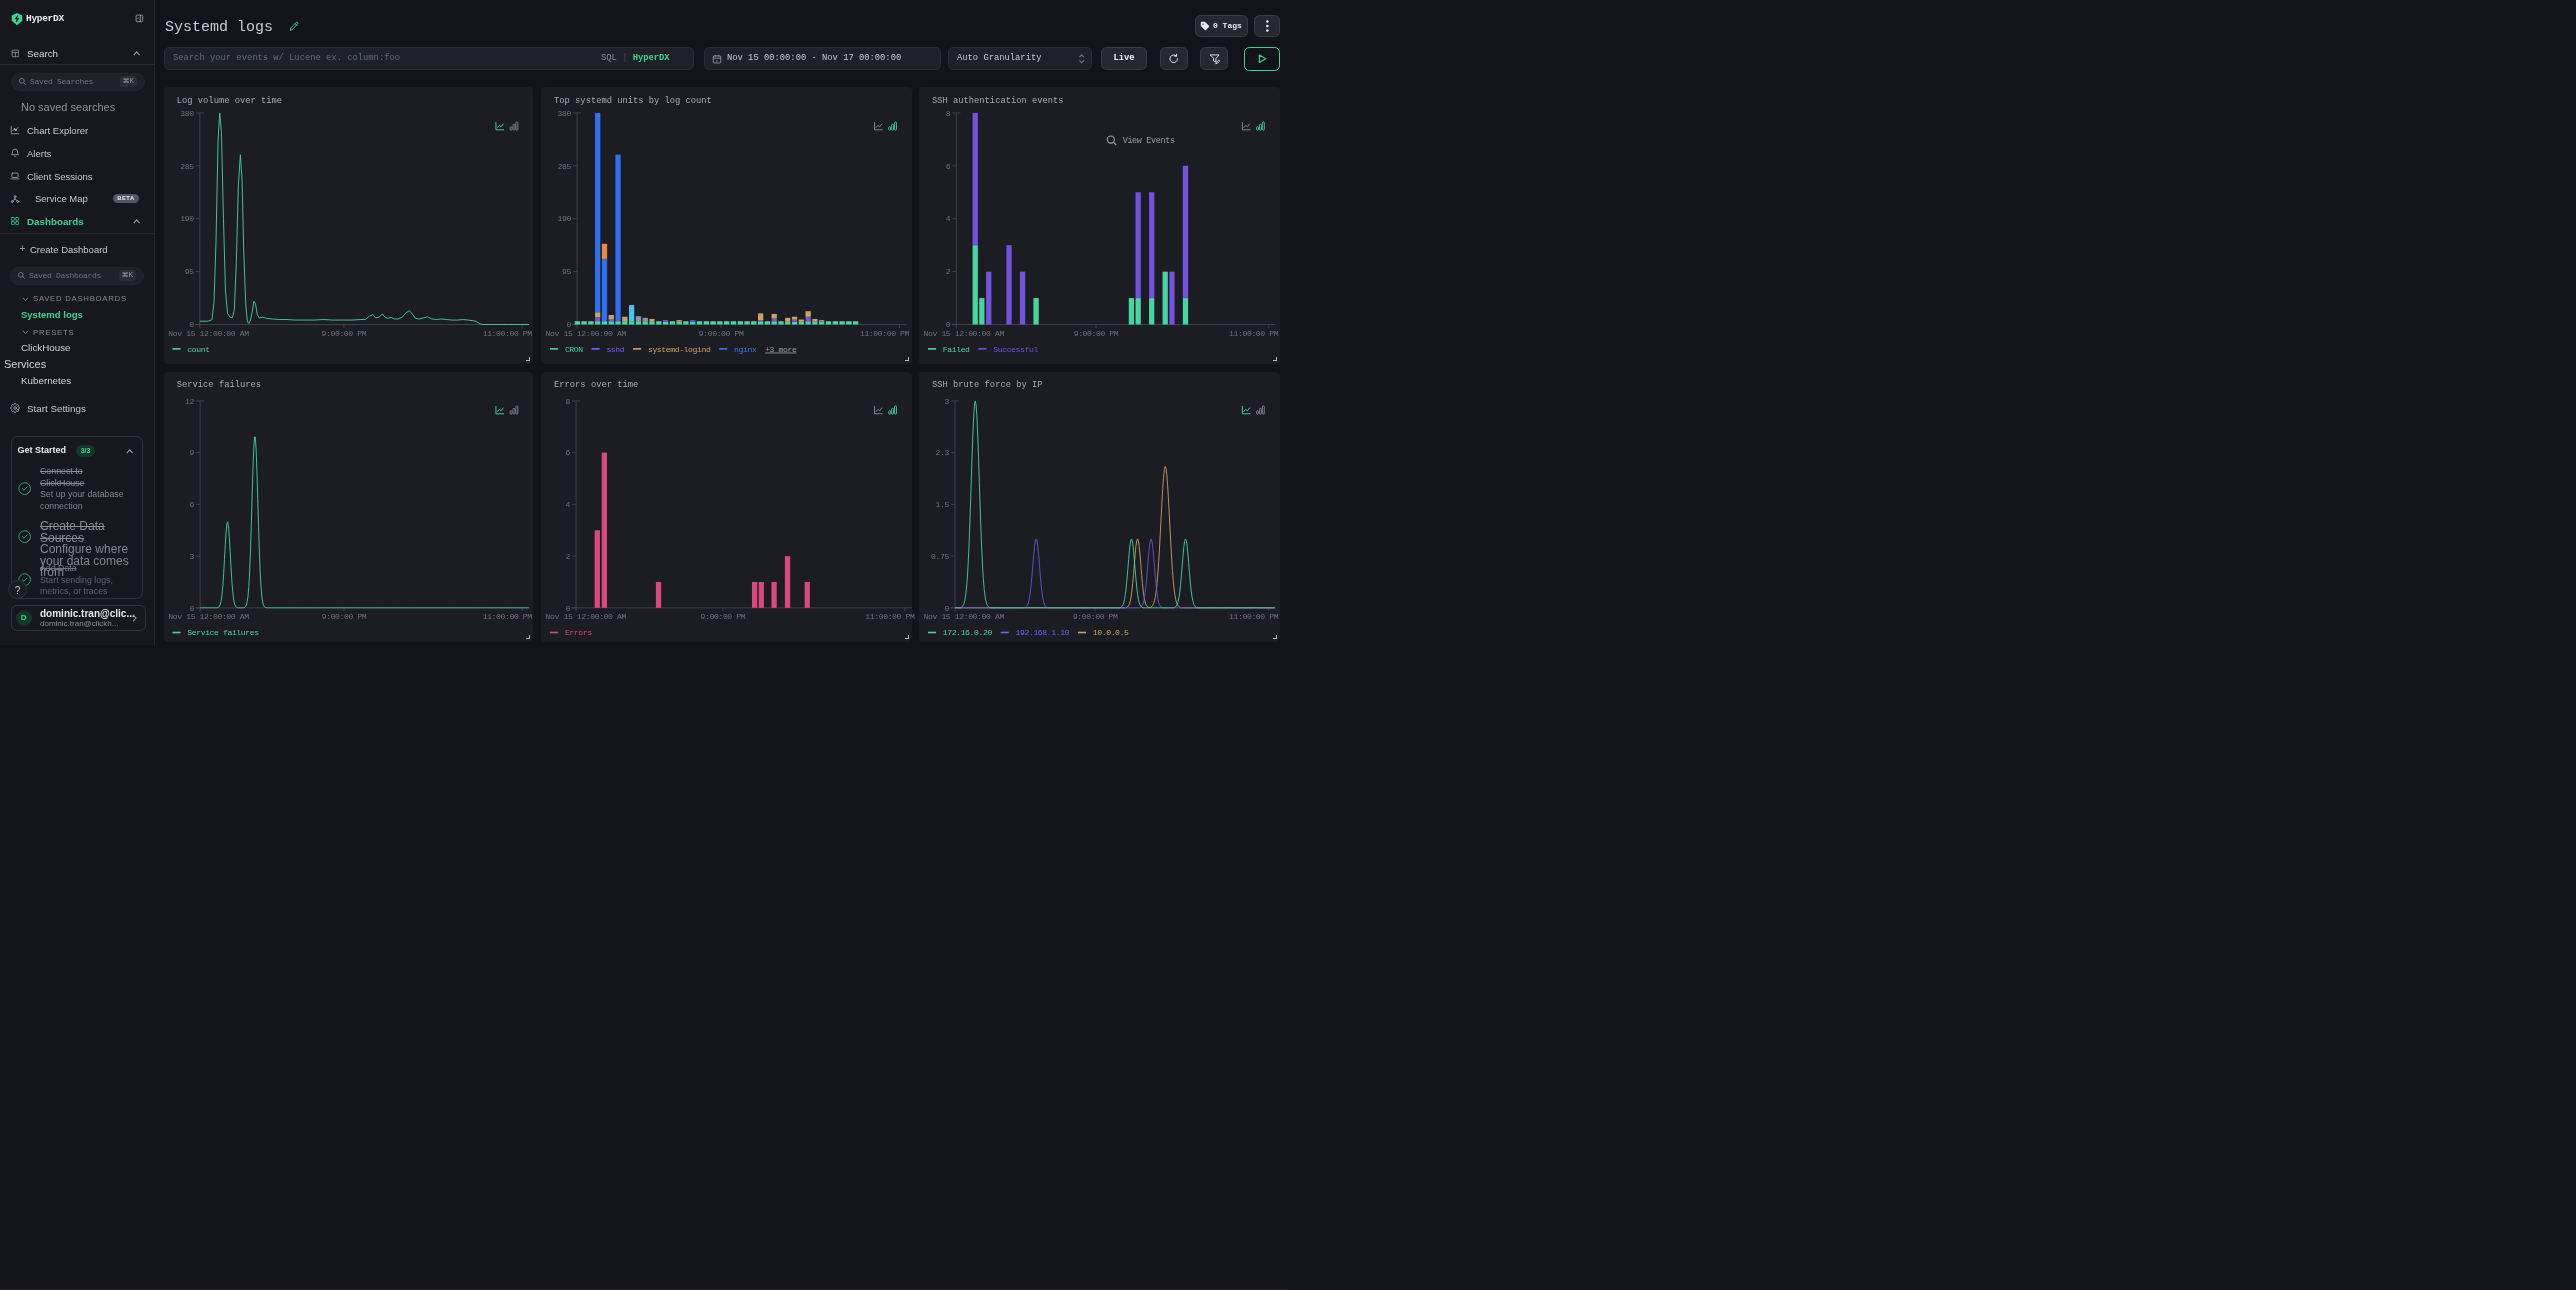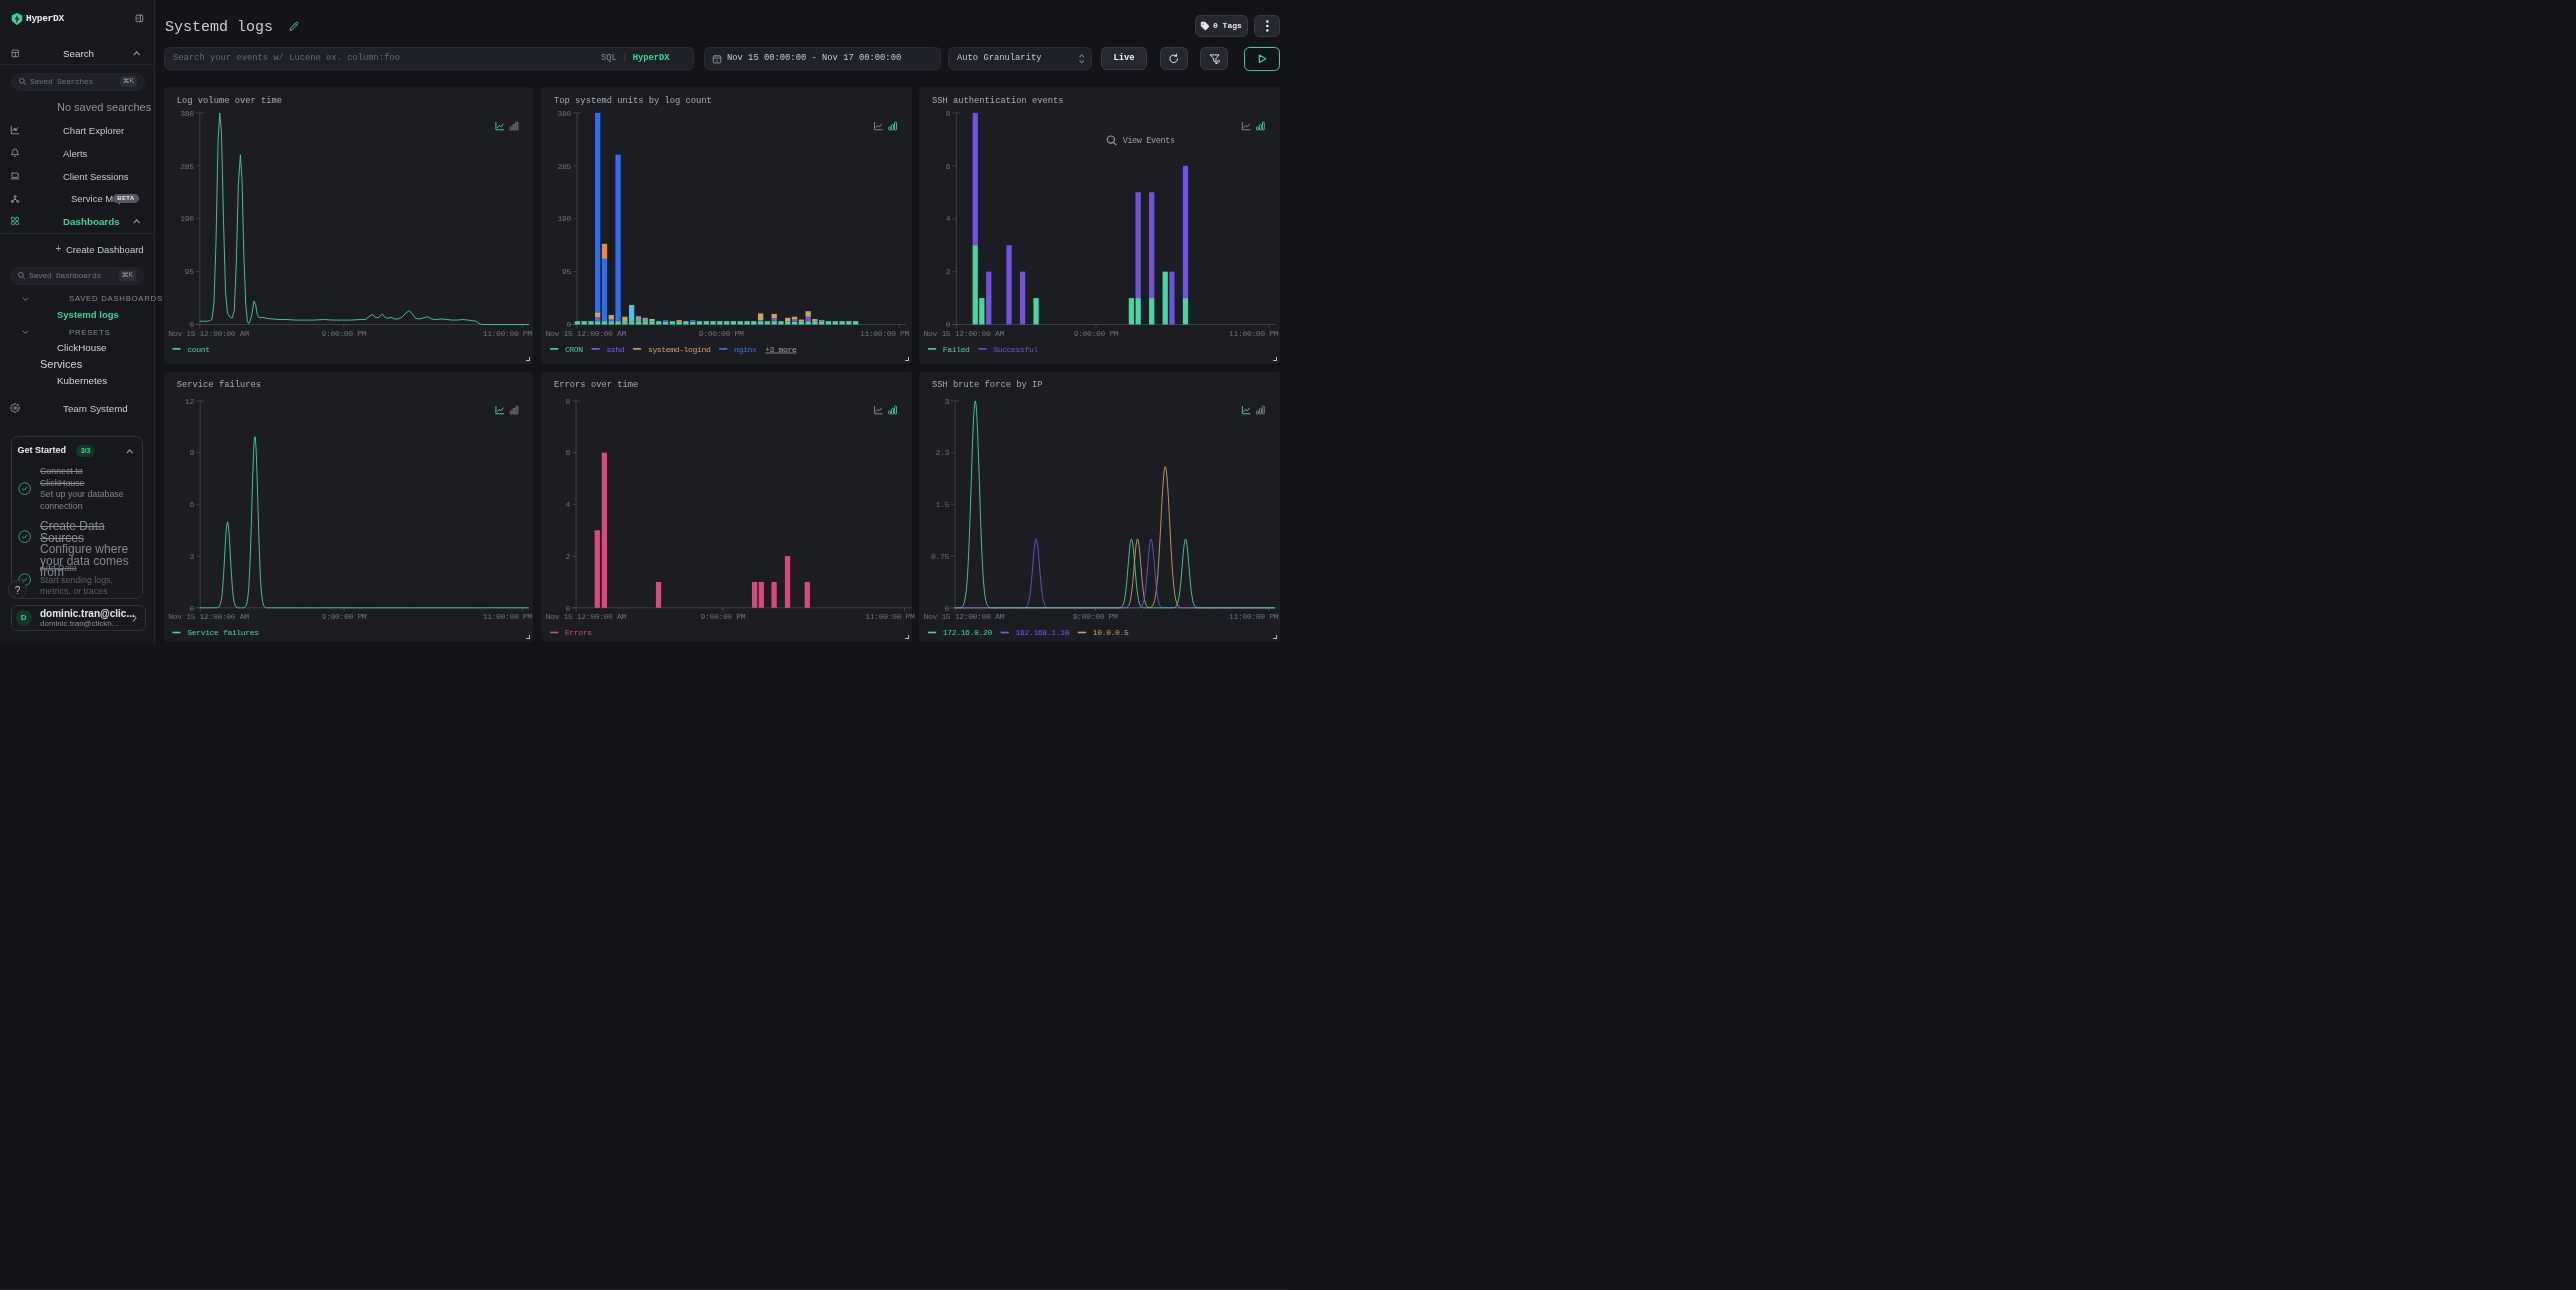--- a/index.html
+++ b/index.html
@@ -5,21 +5,21 @@
   html,body { width:1288px; height:645px; background:#131419; overflow:hidden;
                font-family:'Liberation Sans',sans-serif; -webkit-font-smoothing:antialiased; }
   .abs { position:absolute; }
   #sidebar { position:absolute; left:0; top:0; width:155px; height:645px;
              background:#16181d; border-right:0.7px solid #26282e; z-index:5; }
   .sep { position:absolute; left:0; width:155px; height:0.7px; background:#26282e; }
   .pill { position:absolute; background:#1f2128; border-radius:9px;
            border:0.7px solid #23252b; }
   .kbd { position:absolute; background:#2a2d34; color:#9ca1a8; border-radius:2.7px;
           font-family:'Liberation Sans',sans-serif; font-size:6.8px; padding:1.4px 2.7px; }
-  .navtx { position:absolute; color:#c6c9ce; font-size:9.5px; white-space:nowrap;margin-left:36px; }
+  .navtx { position:absolute; color:#c6c9ce; font-size:9.5px; white-space:nowrap; }
   .in { position:absolute; background:#1f2128; border:0.7px solid #2a2d34; border-radius:5.4px; }
   .btn { position:absolute; background:#26282f; border:0.7px solid #383b42; border-radius:5.4px; }
   .card { position:absolute; background:#1b1d23; border-radius:4px; }
   .rsz { position:absolute; right:2.7px; bottom:2.7px; width:4px; height:4px;
           border-right:1.4px solid #b9bcc2; border-bottom:1.4px solid #b9bcc2; }
   svg text { font-family:'Liberation Mono',monospace; }
 </style></head>
 <body>
 
 <div id="sidebar">
@@ -105,21 +105,21 @@
       <path d="M1 1.5 L6 7 L11 1.5"></path>
     </svg>
 <div class="navtx" style="left:33px;top:328px;font-size:7.8px;letter-spacing:0.7px;color:#868c93">PRESETS</div>
 <div class="navtx" style="left:21px;top:342px;font-size:9.8px;color:#d2d5da">ClickHouse</div>
 <div class="navtx" style="left:4px;top:358px;font-size:11px;color:#d2d5da">Services</div>
 <div class="navtx" style="left:21px;top:375px;font-size:9.8px;color:#d2d5da">Kubernetes</div>
 <svg class="abs" style="left:10px;top:403px" width="10" height="10" viewBox="0 0 24 24" fill="none" stroke="#a3a8af" stroke-width="1.9" stroke-linecap="round" stroke-linejoin="round">
       <circle cx="12" cy="12" r="3"></circle>
       <path d="M19.4 15a1.65 1.65 0 0 0 .33 1.82l.06.06a2 2 0 1 1-2.83 2.83l-.06-.06a1.65 1.65 0 0 0-1.82-.33 1.65 1.65 0 0 0-1 1.51V21a2 2 0 1 1-4 0v-.09A1.65 1.65 0 0 0 9 19.4a1.65 1.65 0 0 0-1.82.33l-.06.06a2 2 0 1 1-2.83-2.83l.06-.06a1.65 1.65 0 0 0 .33-1.82 1.65 1.65 0 0 0-1.51-1H3a2 2 0 1 1 0-4h.09A1.65 1.65 0 0 0 4.6 9a1.65 1.65 0 0 0-.33-1.82l-.06-.06a2 2 0 1 1 2.83-2.83l.06.06a1.65 1.65 0 0 0 1.82.33H9a1.65 1.65 0 0 0 1-1.51V3a2 2 0 1 1 4 0v.09a1.65 1.65 0 0 0 1 1.51 1.65 1.65 0 0 0 1.82-.33l.06-.06a2 2 0 1 1 2.83 2.83l-.06.06a1.65 1.65 0 0 0-.33 1.82V9a1.65 1.65 0 0 0 1.51 1H21a2 2 0 1 1 0 4h-.09a1.65 1.65 0 0 0-1.51 1z"></path>
     </svg>
-<div class="navtx" style="left:27px;top:403px;font-size:9.8px">Team Systemd</div>
+<div class="navtx" style="left:27px;top:403px;font-size:9.8px">Start Settings</div>
 <div class="abs" style="left:10.8px;top:436px;width:132px;height:163px;border:0.7px solid #30333a;border-radius:6.8px"></div>
 <div class="abs" style="left:17.6px;top:445px;font-size:9px;font-weight:bold;color:#e8eaed">Get Started</div>
 <div class="abs" style="left:76px;top:445px;width:19px;height:11.5px;background:#12382a;border-radius:6px;color:#3dd493;font-size:7px;font-weight:bold;text-align:center;line-height:11.5px">3/3</div>
 <svg class="abs" style="left:126px;top:449px" width="7.4" height="4.7" viewBox="0 0 12 8" fill="none" stroke="#9ca1a8" stroke-width="1.8">
       <path d="M1 7 L6 1.5 L11 7"></path>
     </svg>
 <svg class="abs" style="left:18px;top:482px" width="13.3" height="13.3" viewBox="0 0 20 20" fill="none">
       <circle cx="10" cy="10" r="8.8" stroke="#2fae77" stroke-width="1.4"></circle>
       <path d="M6.6 10.2 L9 12.5 L13.6 7.6" stroke="#2fae77" stroke-width="1.5" stroke-linecap="round" stroke-linejoin="round"></path>
     </svg>

